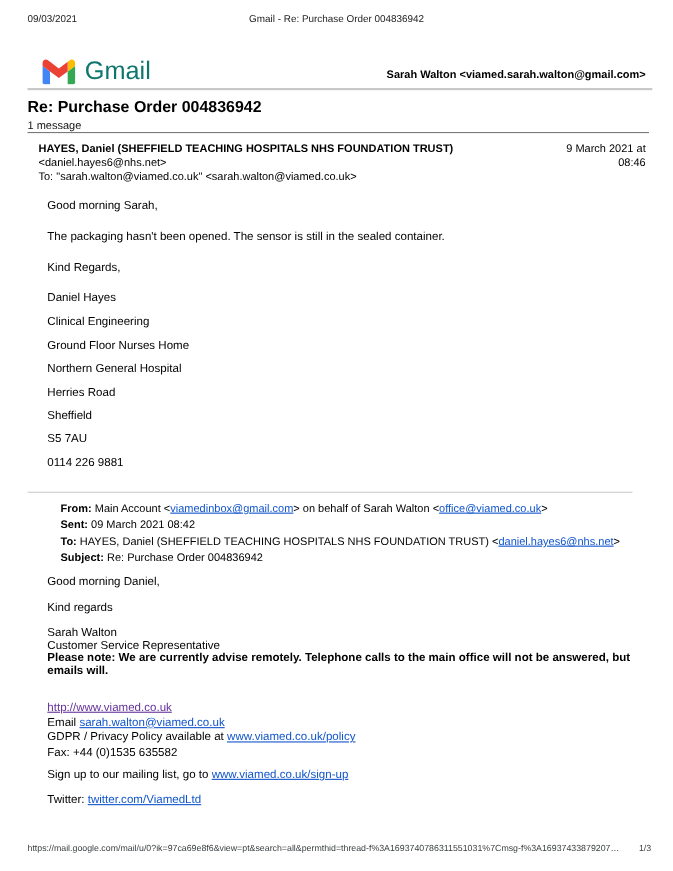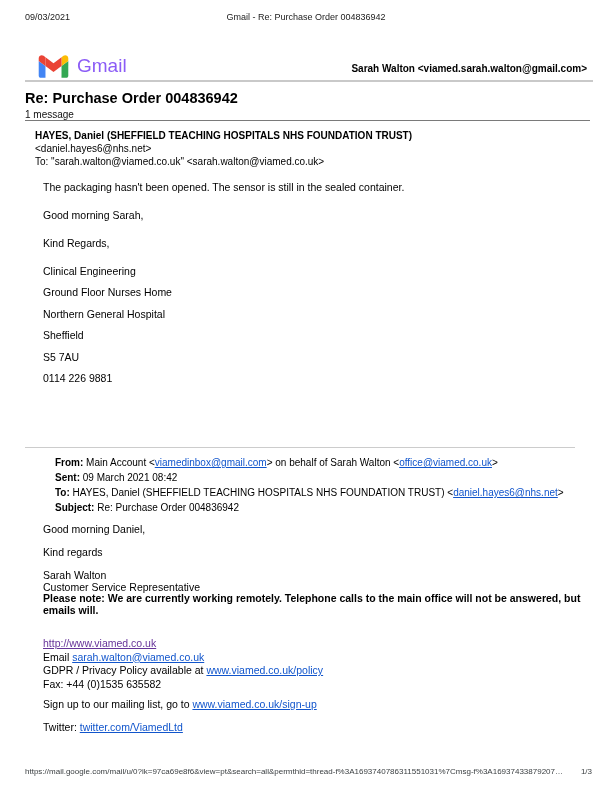--- a/index.html
+++ b/index.html
@@ -11,21 +11,21 @@
   .abs{position:absolute;}
 
   
   .print-header{top:12px;left:0;width:612px;height:14px;font-size:9px;color:#222;}
   .ph-date{position:absolute;left:25px;top:0;}
   .ph-title{position:absolute;left:0;width:100%;text-align:center;top:0;}
 
   
   .gmail-bar{top:44px;left:38px;right:25px;height:34px;display:flex;align-items:flex-end;justify-content:space-between;}
   .logo-wrap{display:flex;align-items:center;gap:8px;}
-  .logo-word{font-size:19px;color:#8b5cf6;letter-spacing:0px;}
+  .logo-word{font-size:23px;color:#0f766e;letter-spacing:0px;}
   .account{font-size:10px;font-weight:bold;margin-bottom:4px;text-align:left;margin-left:22px;}
 
   .rule{height:0;border-top:2px solid #c9c9c9;}
   .rule1{top:80px;left:25px;right:19px;}
   .rule2{top:120px;left:25px;right:22px;border-top:1px solid #7a7a7a;}
   .rule3{top:447px;left:25px;right:37px;border-top:1px solid #cccccc;}
 
   .subject-block{top:90px;left:25px;right:25px;}
   .subject{font-size:14.5px;font-weight:bold;line-height:16px;}
   .msg-count{font-size:10px;margin-top:3px;color:#111;}
@@ -89,30 +89,36 @@
 </div>
 
 <div class="abs rule rule2"></div>
 
 <div class="abs msg-header">
   <div>
     <div class="sender-name">HAYES, Daniel (SHEFFIELD TEACHING HOSPITALS NHS FOUNDATION TRUST)</div>
     <div>&lt;daniel.hayes6@nhs.net&gt;</div>
     <div>To: "sarah.walton@viamed.co.uk" &lt;sarah.walton@viamed.co.uk&gt;</div>
   </div>
+  <div class="msg-date">
+    <div>9 March 2021 at</div>
+    <div>08:46</div>
+  </div>
 </div>
 
 <div class="abs body-block">
+  <p>Good morning Sarah,</p>
   <p>The packaging hasn't been opened. The sensor is still in the sealed container.</p>
-  <p>Good morning Sarah,</p>
   <p>Kind Regards,</p>
   <div class="sig">
+    <p>Daniel Hayes</p>
     <p>Clinical Engineering</p>
     <p>Ground Floor Nurses Home</p>
     <p>Northern General Hospital</p>
+    <p>Herries Road</p>
     <p>Sheffield</p>
     <p>S5 7AU</p>
     <p>0114 226 9881</p>
   </div>
 </div>
 
 <div class="abs rule rule3"></div>
 
 <div class="abs quoted">
   <div class="qhead">
@@ -129,21 +135,21 @@
       <b>Subject:</b><span> Re: Purchase Order 004836942</span>
     </div>
   </div>
 
   <div class="qbody">
     <p>Good morning Daniel,</p>
     <p>Kind regards</p>
     <div class="tight">
       <div>Sarah Walton</div>
       <div>Customer Service Representative</div>
-      <div class="bold">Please note: We are currently working remotely. Telephone calls to the main office will not be answered, but emails will.</div>
+      <div class="bold">Please note: We are currently advise remotely. Telephone calls to the main office will not be answered, but emails will.</div>
     </div>
 
     <div class="mt21 linkline">
       <a class="purple">http://www.viamed.co.uk</a>
     </div>
     <div class="linkline">
       <span>Email </span><a class="blue">sarah.walton@viamed.co.uk</a>
     </div>
     <div class="linkline">
       <span>GDPR / Privacy Policy available at </span><a class="blue">www.viamed.co.uk/policy</a>

